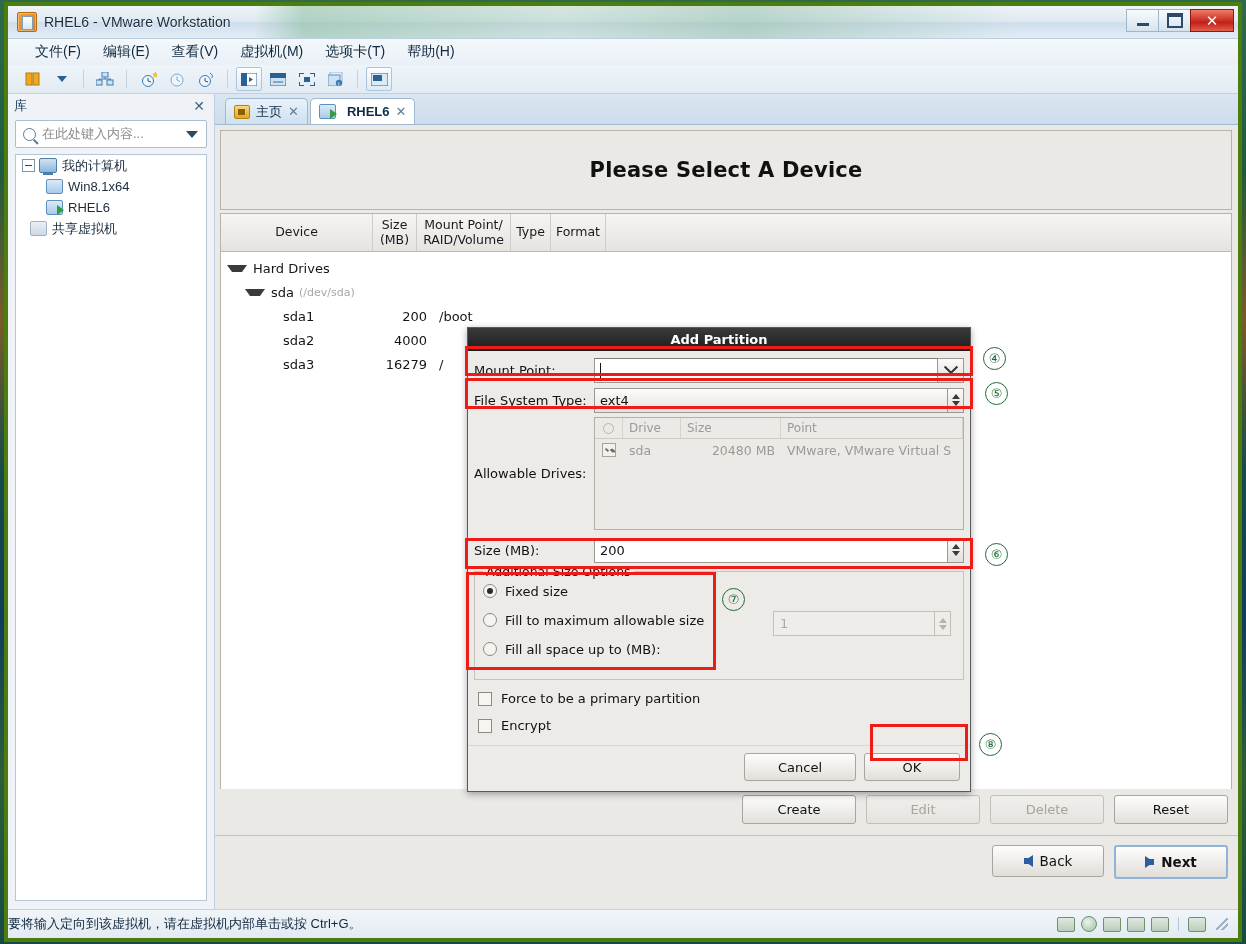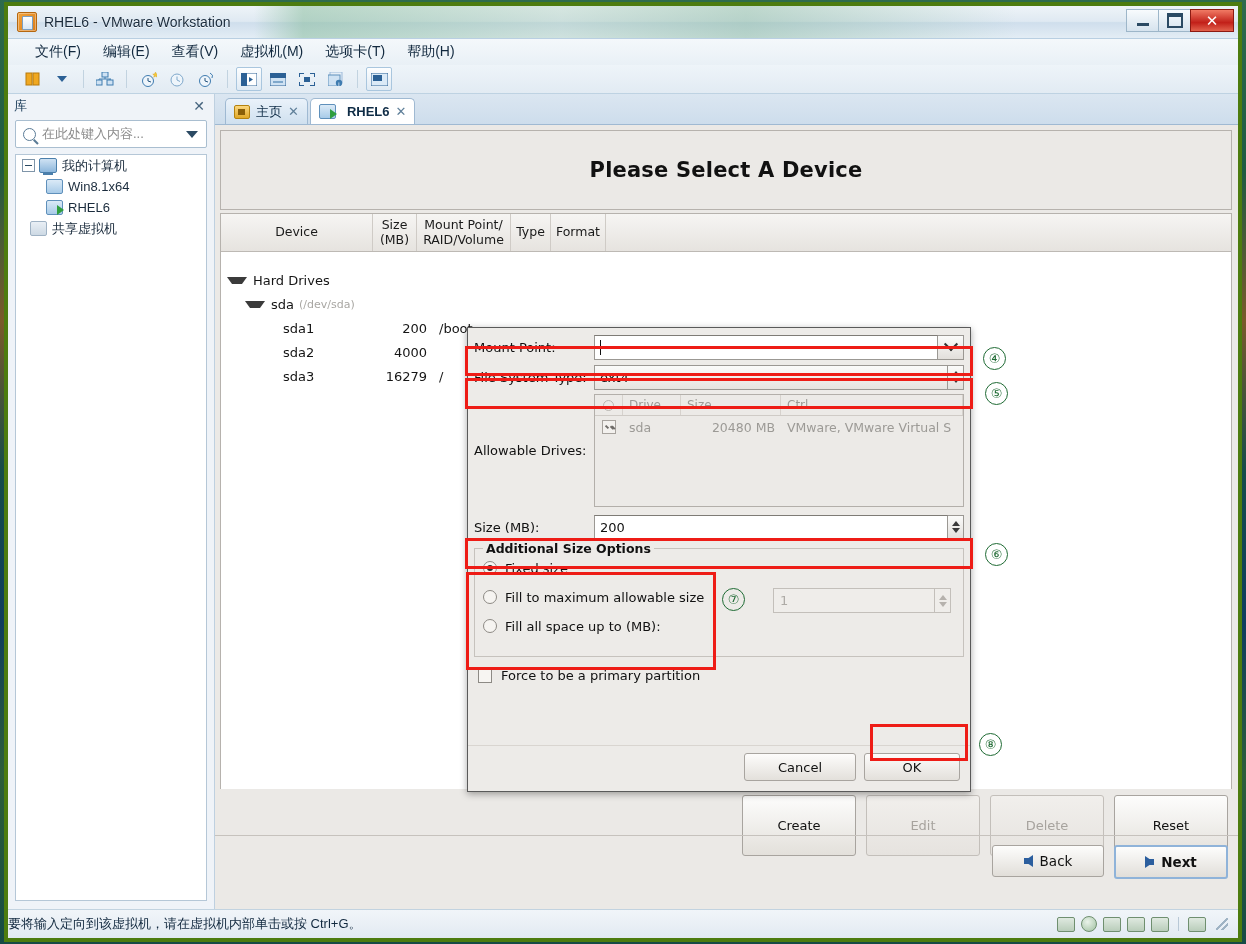--- a/index.html
+++ b/index.html
@@ -139,29 +139,29 @@
   
   #devtable{position:absolute;left:5px;top:88px;right:6px;bottom:58px;background:#fff;border:1px solid #b6b2ad;}
   #devhead{display:flex;height:37px;background:linear-gradient(180deg,#f6f5f3,#e6e3df);border-bottom:1px solid #bdb9b4;font-size:12.5px;color:#1a1a1a;}
   .dh{display:flex;align-items:center;justify-content:center;text-align:center;line-height:1.15;border-right:1px solid #cfcbc6;padding:0 4px;box-sizing:border-box;}
   .dh.dev{width:152px;}
   .dh.size{width:44px;}
   .dh.mp{width:94px;}
   .dh.type{width:40px;}
   .dh.fmt{width:55px;}
   .dh.rest{flex:1;border-right:none;}
-  #devrows{font-size:13px;color:#151515;padding-top:16px;}
+  #devrows{font-size:13px;color:#151515;padding-top:4px;}
   .drow{display:flex;height:24px;align-items:center;}
   .drow .c-dev{width:152px;display:flex;align-items:center;box-sizing:border-box;}
   .drow .c-size{width:62px;text-align:right;box-sizing:border-box;padding-right:8px;}
   .drow .c-mp{width:84px;box-sizing:border-box;padding-left:4px;}
   .tri{width:0;height:0;border-left:5px solid transparent;border-right:5px solid transparent;border-top:7px solid #3b3b3b;margin-right:6px;flex:0 0 10px;}
   .dim{color:#a9a7a3;font-size:11px;margin-left:5px;}
   .abtn{
-    min-width:84px;height:27px;padding:16px 14px;font-size:13px;color:#111;
+    min-width:84px;height:27px;padding:0 14px;font-size:13px;color:#111;
     background:linear-gradient(180deg,#fdfdfc,#e3e0db);border:1px solid #a8a49f;border-radius:3px;
     display:flex;align-items:center;justify-content:center;text-align:center;
   }
   .abtn.disabled{color:#a7a39e;background:linear-gradient(180deg,#f1efec,#e6e3df);border-color:#c3bfba;}
   
   #lowerstrip{position:absolute;left:0;right:0;bottom:0;height:120px;background:#ebe9e6;}
   #crud{position:absolute;right:10px;top:6px;display:flex;gap:10px;}
   #nav{position:absolute;right:10px;top:56px;display:flex;gap:10px;}
   .navbtn{
     min-width:86px;height:30px;padding:0 12px;display:flex;align-items:center;gap:7px;justify-content:center;
@@ -221,21 +221,21 @@
   .dcell.c1{width:58px;}
   .dcell.c2{width:100px;text-align:right;padding-right:14px;}
   .dcell.c3{flex:1;}
   .cbx{width:12px;height:12px;border:1px solid #a7a39e;background:#f3f1ee;position:relative;}
   .cbx.on:after{content:"";position:absolute;left:2px;top:5px;width:4px;height:2px;background:#6f6c68;transform:rotate(45deg);box-shadow:4px -3px 0 0 #6f6c68,5px -4px 0 0 #6f6c68;}
   
   #aso{
     margin:6px 6px 0 6px;border:1px solid #c6c2bd;padding:4px 8px 8px 8px;position:relative;
     display:flex;
   }
-  #aso .legend{position:absolute;left:8px;top:-8px;background:#edebe8;padding:0 3px;font-size:12.5px;font-weight:bold;}
+  #aso .legend{position:absolute;left:8px;top:-8px;background:#edebe8;padding:0 3px;font-size:12.5px;}
   #asoleft{width:270px;padding-top:8px;}
   .radio-row{display:flex;align-items:flex-start;height:29px;font-size:13px;}
   .rdo{width:12px;height:12px;border-radius:50%;border:1px solid #8d8a85;background:#f6f4f1;margin-right:8px;position:relative;flex:0 0 12px;}
   .rdo.on:after{content:"";position:absolute;left:3px;top:3px;width:6px;height:6px;border-radius:50%;background:#2a2a2a;}
   #asoright{flex:1;display:flex;align-items:center;justify-content:flex-end;padding-right:4px;}
   #fillspin{width:178px;height:25px;display:flex;}
   #fillspin .box{flex:1;background:#efedea;border:1px solid #c3bfba;display:flex;align-items:center;padding:0 6px;color:#aeaba6;box-sizing:border-box;}
   #fillspin .sp{width:16px;height:25px;display:flex;flex-direction:column;align-items:center;justify-content:center;gap:2px;background:#efedea;border:1px solid #c3bfba;border-left:none;box-sizing:border-box;}
   #fillspin .sp .up{width:0;height:0;border-left:4px solid transparent;border-right:4px solid transparent;border-bottom:5px solid #b6b2ad;}
   #fillspin .sp .dn{width:0;height:0;border-left:4px solid transparent;border-right:4px solid transparent;border-top:5px solid #b6b2ad;}
@@ -512,20 +512,21 @@
                 <span>Back</span>
               </div>
               <div class="navbtn primary">
                 <span class="arrow-r"></span>
                 <span>Next</span>
               </div>
             </div>
           </div>
 
           <div id="dlg">
+            <div id="dlgtitle">Add Partition</div>
 
             <div class="frow" style="margin-top:4px">
               <span class="flabel">Mount Point:</span>
               <span class="fctl">
                 <span class="txtbox">
                     <span class="caret"></span>
                   </span>
                 <span class="dropbtn">
                     <span class="chev"></span>
                   </span>
@@ -545,21 +546,21 @@
 
             <div id="drivesrow">
               <span class="flabel">Allowable Drives:</span>
               <div id="drivelist">
                 <div id="dlhead">
                   <span class="dc c0">
                     <span style="display:inline-block;width:9px;height:9px;border:1px solid #b9b6b1;border-radius:50%"></span>
                   </span>
                   <span class="dc c1">Drive</span>
                   <span class="dc c2">Size</span>
-                  <span class="dc c3">Ctrl</span>
+                  <span class="dc c3">Point</span>
                 </div>
                 <div id="dlrow">
                   <span class="dcell c0">
                       <span class="cbx on"></span>
                     </span>
                   <span class="dcell c1">sda</span>
                   <span class="dcell c2">20480 MB</span>
                   <span class="dcell c3">VMware, VMware Virtual S</span>
                 </div>
               </div>
@@ -600,20 +601,24 @@
                     <span class="dn"></span>
                   </span>
                 </span>
               </div>
             </div>
 
             <div class="chk-row" style="margin-top:5px">
               <span class="chk"></span>
               <span>Force to be a primary partition</span>
             </div>
+            <div class="chk-row">
+              <span class="chk"></span>
+              <span>Encrypt</span>
+            </div>
 
             <div id="dlgsep"></div>
             <div id="dlgbtns">
               <div class="dbtn">Cancel</div>
               <div class="dbtn" style="min-width:66px">OK</div>
             </div>
           </div>
 
           <div class="redbox" style="left:250px;top:221px;width:508px;height:30px;"></div>
           <div class="redbox" style="left:250px;top:253px;width:508px;height:31px;"></div>

